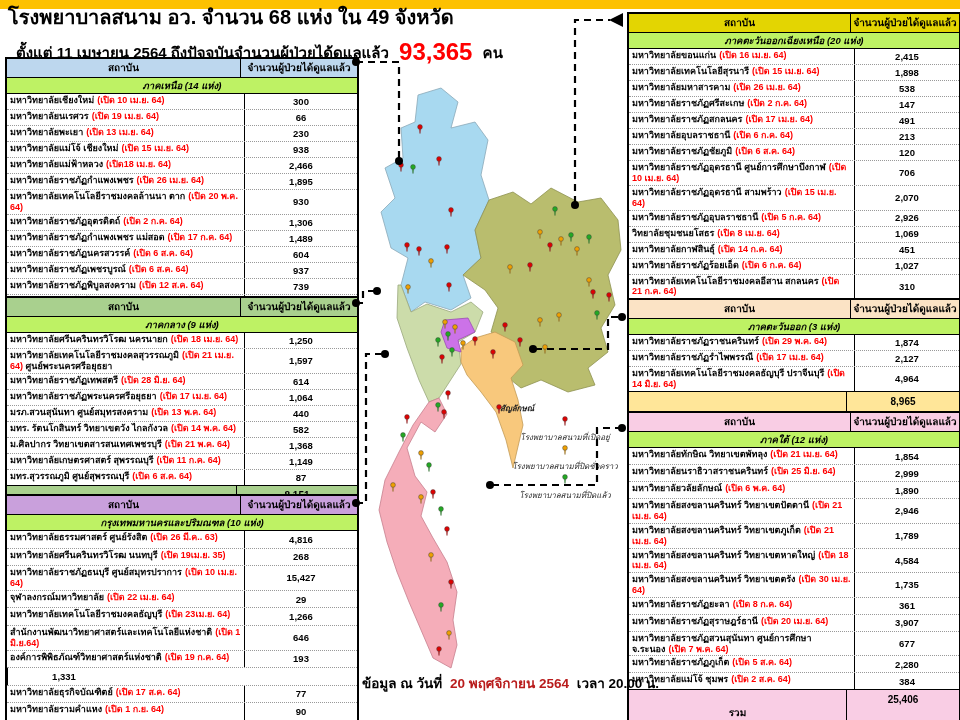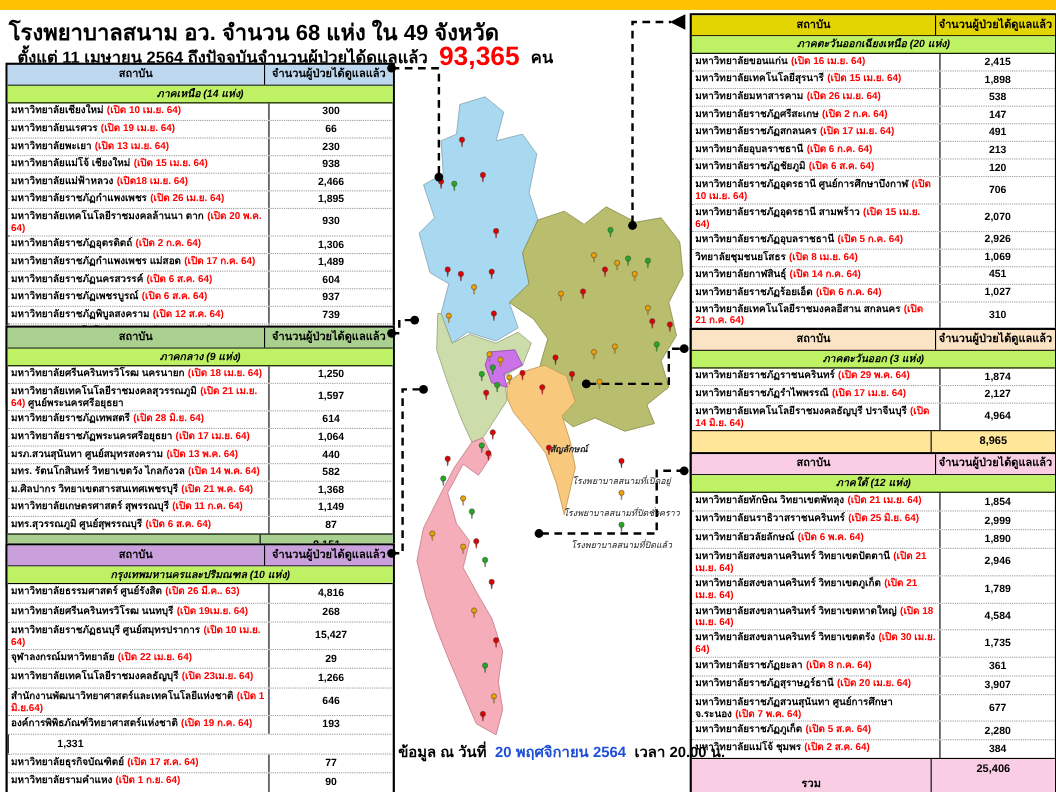--- a/index.html
+++ b/index.html
@@ -1,23 +1,23 @@
 <!DOCTYPE html>
 <html><head>
 <meta charset="utf-8">
 <style>
   html,body{margin:0;padding:0;}
   body{width:960px;height:720px;position:relative;background:#fff;overflow:hidden;
        font-family:"Liberation Sans","DejaVu Sans",sans-serif;color:#000;}
   .topbar{position:absolute;left:0;top:0;width:960px;height:9px;background:#fdc101;}
-  .title{position:absolute;left:8px;top:13px;font-size:20px;font-weight:bold;letter-spacing:0;}
+  .title{position:absolute;left:8px;top:1px;font-size:20px;font-weight:bold;letter-spacing:0;}
   .subtitle{position:absolute;left:16px;top:38px;font-size:15px;font-weight:bold;}
   .subtitle .bignum{color:#f00;font-size:24px;margin:4px 6px;vertical-align:-2px;}
   .footer{position:absolute;left:362px;top:672px;font-size:13.5px;font-weight:bold;}
-  .footer .red{color:#1d4ed8;margin:0 4px;}
+  .footer .red{color:#b91c1c;margin:0 4px;}
 
   
   .tbl{position:absolute;background:#fff;border:2px solid #000;font-size:9px;line-height:1.2;}
   .t-north{left:5px;top:57px;width:350px;}
   .t-central{left:5px;top:296px;width:350px;}
   .t-bkk{left:5px;top:494px;width:350px;}
   .t-ne{left:627px;top:12px;width:330px;}
   .t-east{left:627px;top:298px;width:330px;}
   .t-south{left:627px;top:411px;width:330px;}
   .thead{display:flex;border-bottom:1.5px solid #000;font-weight:bold;}
@@ -209,21 +209,21 @@
   </div>
   <div class="section">กรุงเทพมหานครและปริมณฑล (10 แห่ง)</div>
   <div class="rows">
 
       <div class="row">
         <div class="cell name"><span>มหาวิทยาลัยธรรมศาสตร์ ศูนย์รังสิต</span><span class="dt">(เปิด 26 มี.ค.. 63)</span> <span></span></div>
         <div class="cell val">4,816</div>
       </div>
 
       <div class="row">
-        <div class="cell name"><span>มหาวิทยาลัยศรีนครินทรวิโรฒ นนทบุรี</span><span class="dt">(เปิด 19เม.ย. 64)</span> <span></span></div>
+        <div class="cell name"><span>มหาวิทยาลัยศรีนครินทรวิโรฒ นนทบุรี</span><span class="dt">(เปิด 19เม.ย. 35)</span> <span></span></div>
         <div class="cell val">268</div>
       </div>
 
       <div class="row">
         <div class="cell name"><span>มหาวิทยาลัยราชภัฏธนบุรี ศูนย์สมุทรปราการ</span><span class="dt">(เปิด 10 เม.ย. 64)</span> <span></span></div>
         <div class="cell val">15,427</div>
       </div>
 
       <div class="row">
         <div class="cell name"><span>จุฬาลงกรณ์มหาวิทยาลัย</span><span class="dt">(เปิด 22 เม.ย. 64)</span> <span></span></div>

